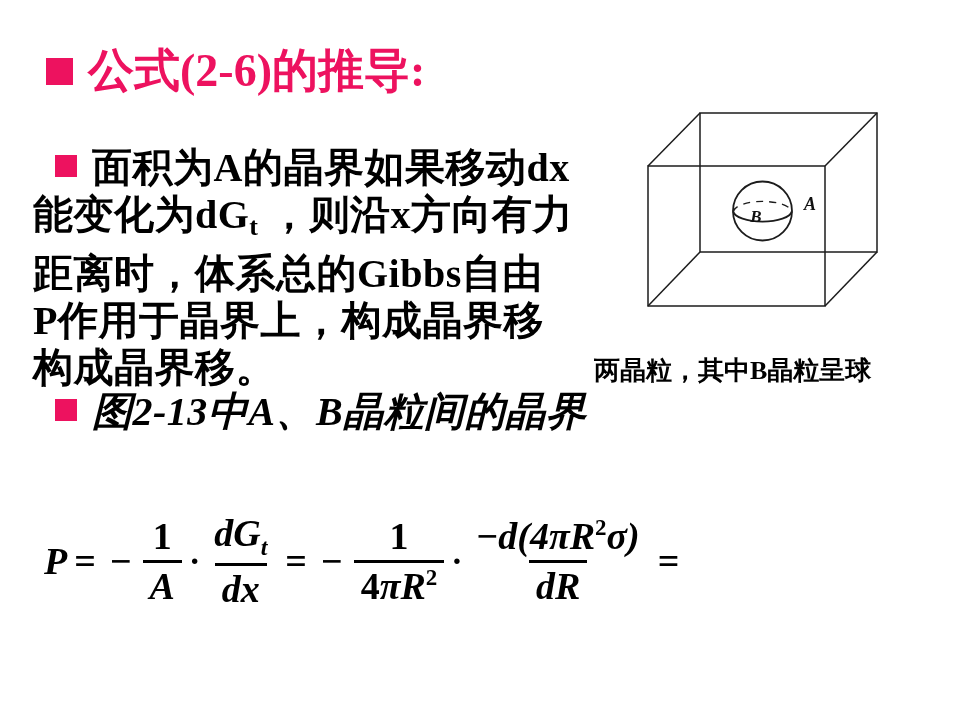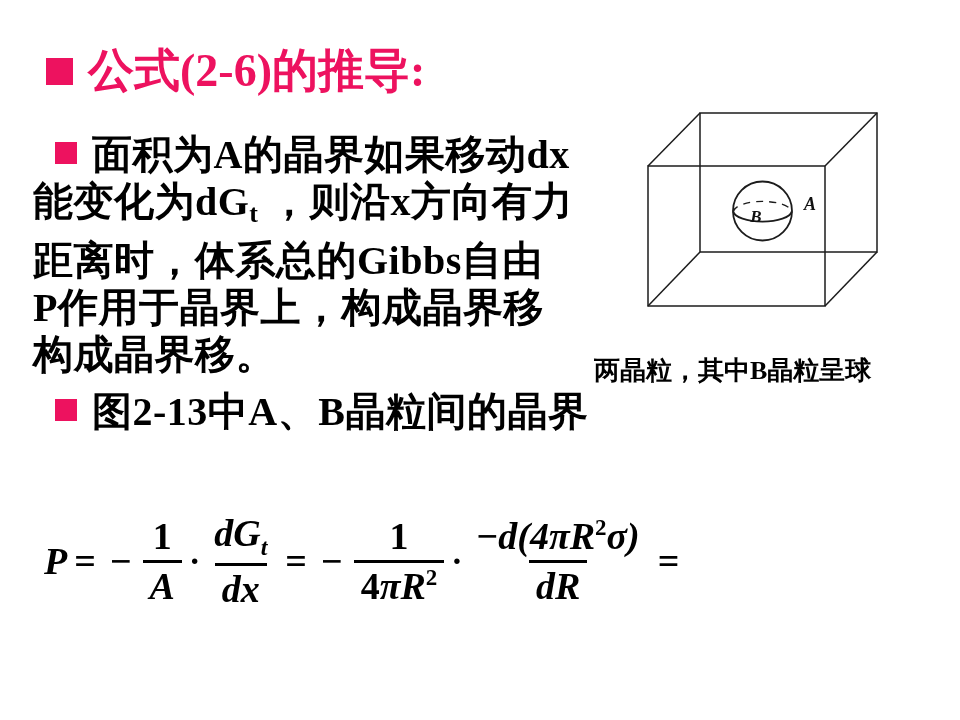--- a/index.html
+++ b/index.html
@@ -25,22 +25,22 @@
     display:inline-block; margin-right:15px; flex:0 0 auto;
   }
 
   
   .para {
     position:absolute; left:33px;
     font-size:40px; font-weight:bold;
     line-height:47px; letter-spacing:0.5px;
     white-space:nowrap;
   }
-  .para-1 { top:131px; }
-  .para-2 { top:388px; }
+  .para-1 { top:144px; }
+  .para-2 { top:388px;font-style:italic; }
   .body-bullet {
     width:22px; height:22px; background:#ED125F;
     display:inline-block; margin:0 15px 0 22px;
     vertical-align:4px;
   }
   .cjk-sub {
     font-size:26px; vertical-align:-7px;
   }
 
   

